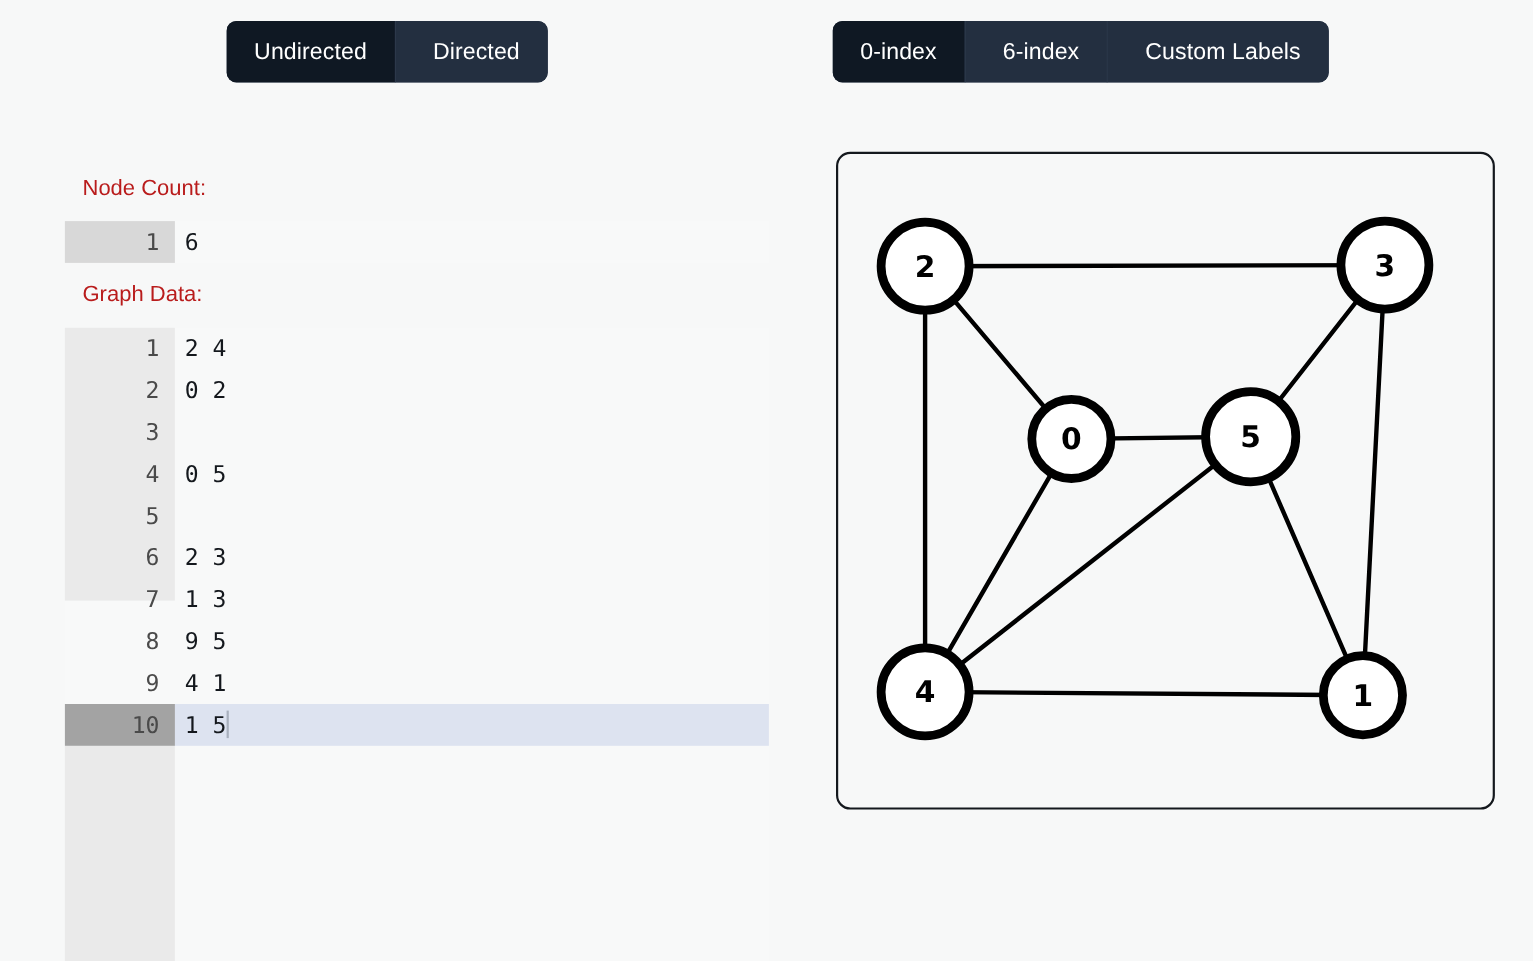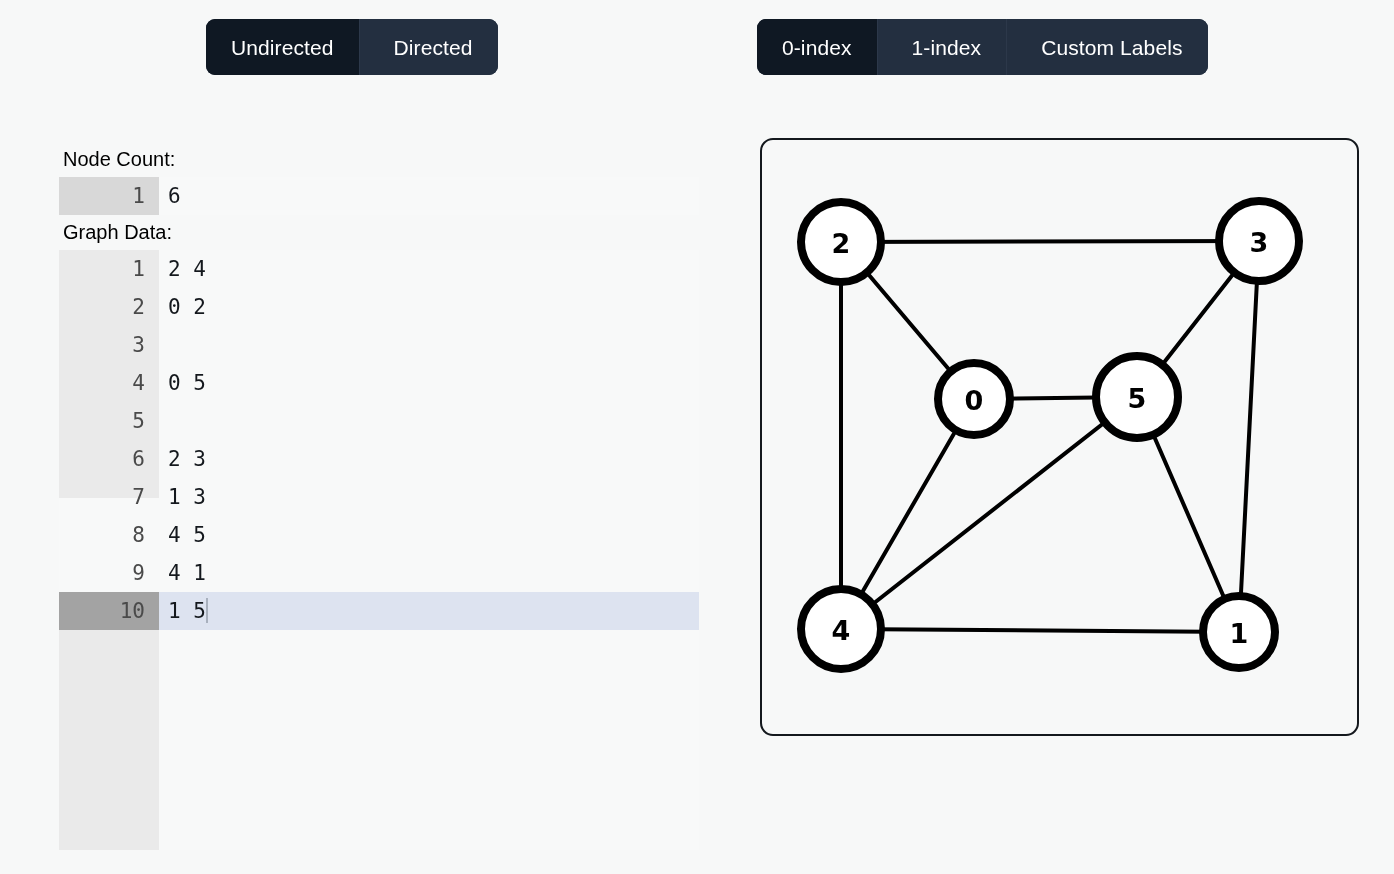--- a/index.html
+++ b/index.html
@@ -44,23 +44,23 @@
 
   
   .editor-col {
     position: absolute;
     left: 59px;
     top: 142px;
     width: 640px;
   }
   .field-label {
     font-size: 20px;
-    color: #000000;
+    color: #b91c1c;
     line-height: 27px;
-    margin: 4px;
+    margin: 16px;
     font-family: "Liberation Sans", sans-serif;
   }
 
   .code-editor {
     position: relative;
     width: 640px;
     background: #f8f9f9;
     font-family: "DejaVu Sans Mono", monospace;
     font-size: 21px;
   }
@@ -145,21 +145,21 @@
 
 <div class="page">
 
   <div class="seg-group" id="mode-toggle">
     <button class="seg-btn selected">Undirected</button>
     <button class="seg-btn">Directed</button>
   </div>
 
   <div class="seg-group" id="index-toggle">
     <button class="seg-btn selected">0-index</button>
-    <button class="seg-btn">1-index</button>
+    <button class="seg-btn">6-index</button>
     <button class="seg-btn">Custom Labels</button>
   </div>
 
   <div class="editor-col">
 
     <div class="field-label">Node Count:</div>
 
     <div class="code-editor" id="node-count-editor">
       <div class="gutter-bg"></div>
       <div class="code-line active">
@@ -196,21 +196,21 @@
       <div class="code-line">
         <div class="ln">6</div>
         <div class="txt">2 3</div>
       </div>
       <div class="code-line">
         <div class="ln">7</div>
         <div class="txt">1 3</div>
       </div>
       <div class="code-line">
         <div class="ln">8</div>
-        <div class="txt">4 5</div>
+        <div class="txt">9 5</div>
       </div>
       <div class="code-line">
         <div class="ln">9</div>
         <div class="txt">4 1</div>
       </div>
       <div class="code-line active">
         <div class="hl"></div>
         <div class="ln">10</div>
         <div class="txt"><span>1 5</span><span class="caret"></span></div>
       </div>

